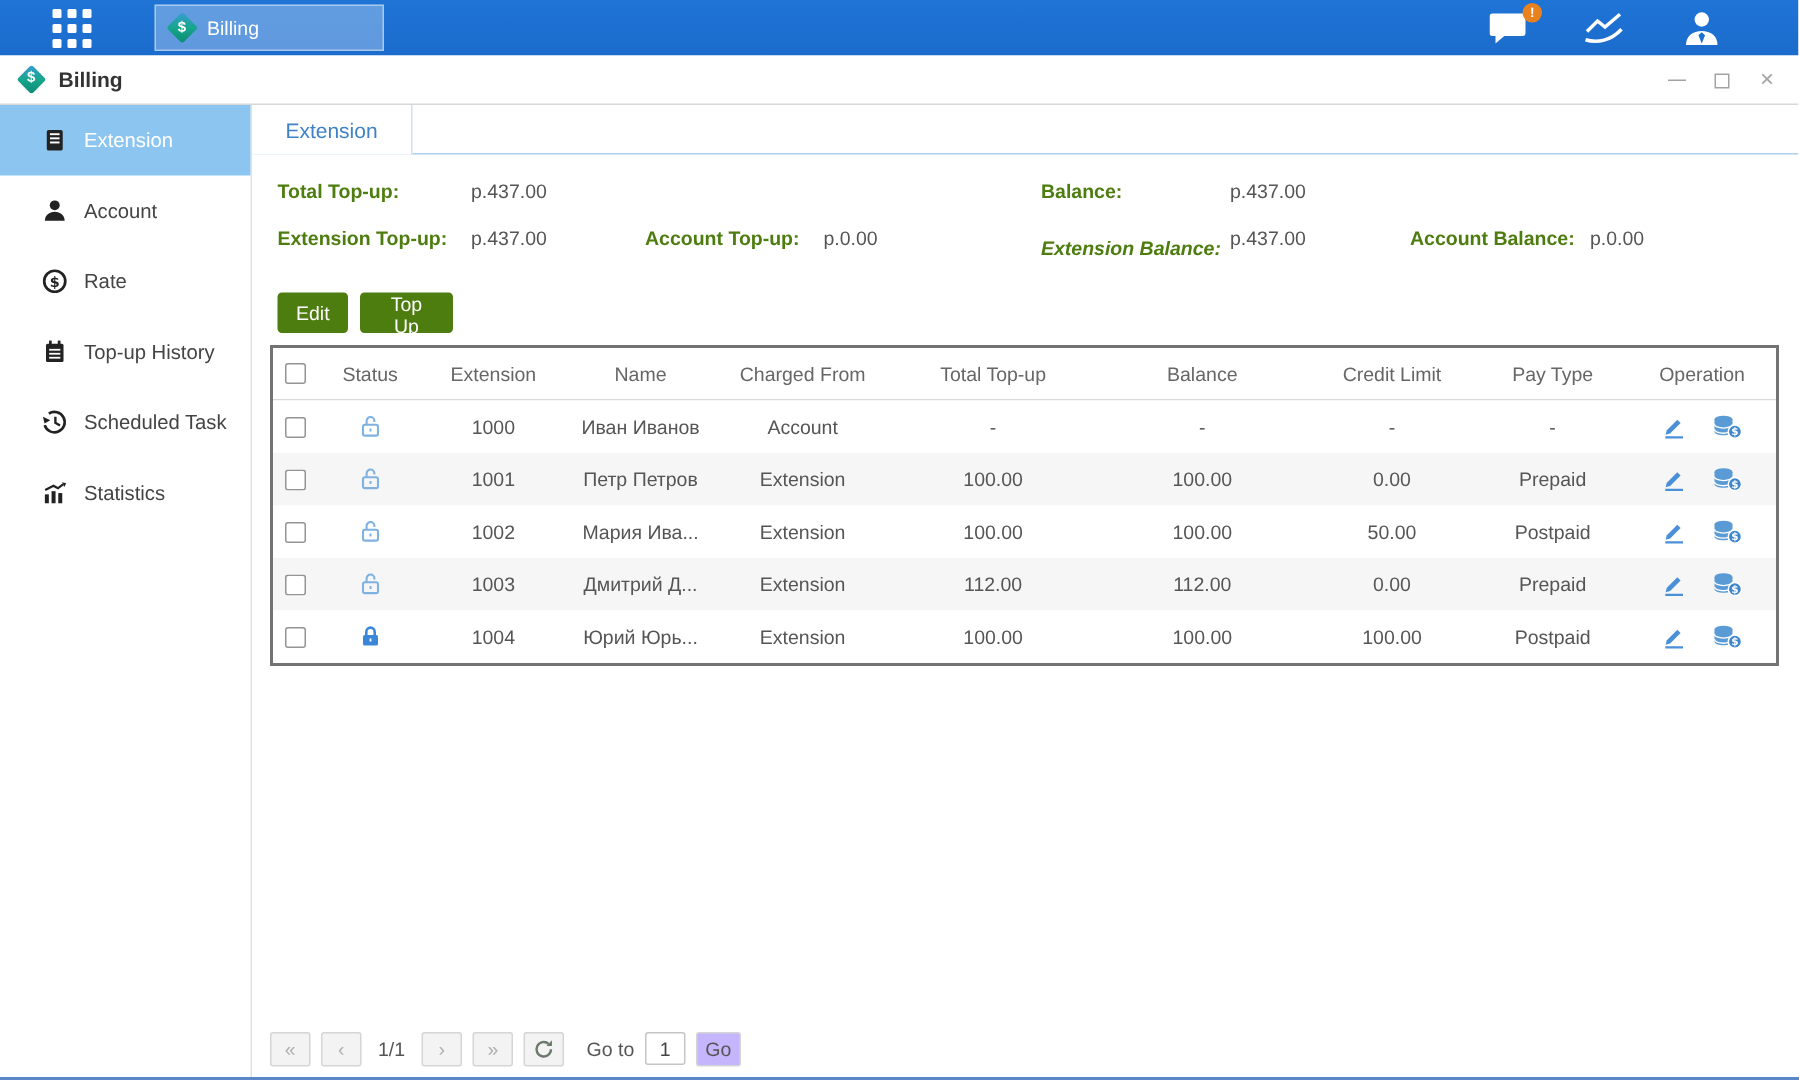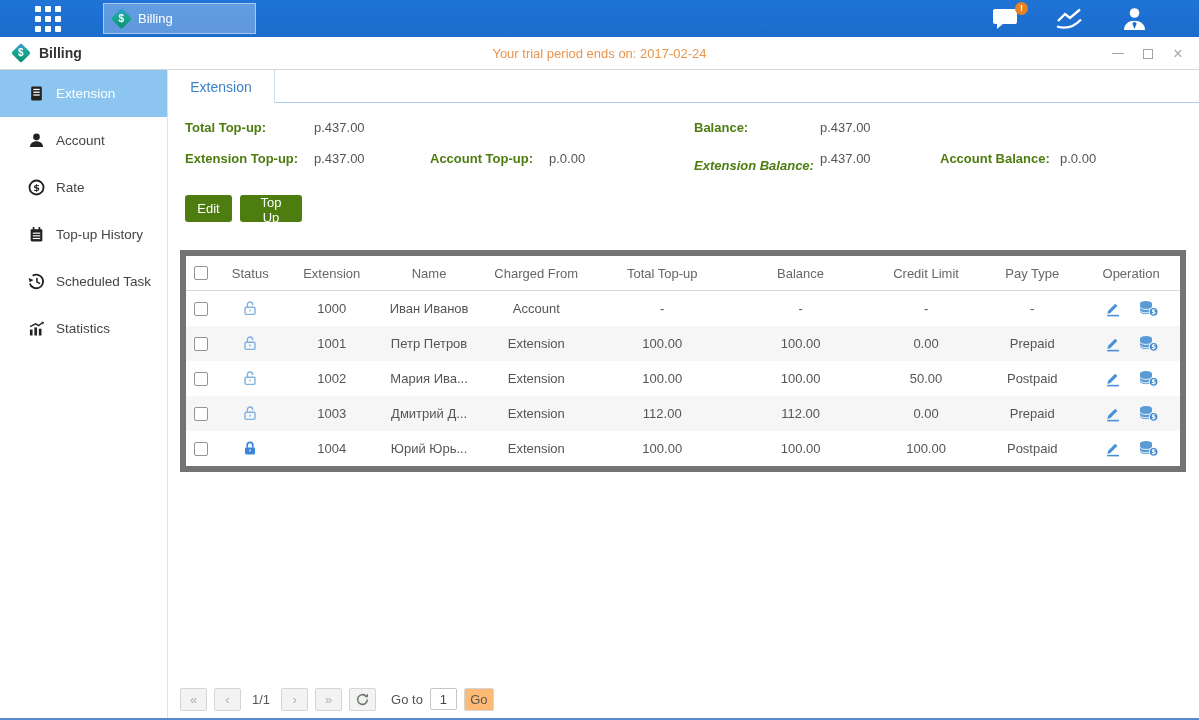--- a/index.html
+++ b/index.html
@@ -52,21 +52,21 @@
     color:#3f82c6; font-size:14px; cursor:pointer; }
 
   .abs { position:absolute; white-space:nowrap; font-size:13px; }
   .slabel { font-weight:bold; color:#4d7c0f; }
   .sval { color:#555; }
 
   .btn { position:absolute; height:27px; background:#4d7c0f; border:none; border-radius:3px;
     color:#fff; font-size:13px; font-family:inherit; padding:0 12px; cursor:pointer; }
 
   
-  .table { position:absolute; left:12px; top:180px; width:1006px; border:6px solid #737373; }
+  .table { position:absolute; left:12px; top:160px; width:1006px; border:2px solid #737373; }
   .thead { display:flex; height:35px; align-items:center; border-bottom:1px solid #d9d9d9;
     color:#666; font-size:13px; background:#fff; }
   .trow { display:flex; height:35px; align-items:center; color:#555; font-size:13px; background:#fff; }
   .trow.striped { background:#f6f6f6; }
   .cell { display:flex; align-items:center; justify-content:center; overflow:hidden; }
   .col-cb{width:30px} .col-status{width:70px} .col-ext{width:95px} .col-name{width:102px}
   .col-charged{width:115px} .col-topup{width:140px} .col-balance{width:140px}
   .col-credit{width:114px} .col-pay{width:101px} .col-op{width:99px; gap:16px;}
   .checkbox { width:14px; height:14px; border:1px solid #949494; border-radius:2px; background:#fff; cursor:pointer; display:block; }
   .op-icon { display:flex; cursor:pointer; }
@@ -75,21 +75,21 @@
   
   .pager { position:absolute; left:12px; right:13px; bottom:6px; height:26px;
     display:flex; align-items:center; justify-content:space-between; }
   .pager-left { display:flex; align-items:center; gap:7px; }
   .pg-btn { width:27px; height:23px; background:#f3f3f3; border:1px solid #d5d5d5; border-radius:2px;
     color:#b0b0b0; font-size:13px; display:flex; align-items:center; justify-content:center; cursor:pointer; }
   .pg-text { color:#555; font-size:13px; margin:0 4px; }
   .goto-label { color:#555; font-size:13px; margin-left:8px; }
   .goto-input { width:27px; height:22px; border:1px solid #c6c6c6; border-radius:2px;
     font-size:13px; text-align:center; font-family:inherit; color:#444; }
-  .go-btn { width:30px; height:23px; background:#fdba74; border:1px solid #d5d5d5; border-radius:2px;
+  .go-btn { width:30px; height:23px; background:#c4b5fd; border:1px solid #d5d5d5; border-radius:2px;
     color:#555; font-size:13px; cursor:pointer; font-family:inherit; }
   .pager-right { display:flex; align-items:center; gap:10px; }
   .displaying { color:#555; font-size:13px; }
   .page-size { width:52px; height:25px; border:1px solid #c3c3c3; border-radius:2px; background:#fff;
     display:flex; align-items:center; justify-content:space-between; padding:0 8px; cursor:pointer; }
   .page-size .val { font-size:13px; color:#555; }
   .page-size .arrow { width:0; height:0; border-left:5px solid transparent;
     border-right:5px solid transparent; border-top:6px solid #a9a9a9; }
 
   .bottom-edge { position:fixed; left:0; bottom:0; width:100%; height:2px; background:#5a87c8; }
@@ -137,21 +137,20 @@
       </svg>
     </span>
   </div>
 </div>
 
 <div class="titlebar">
   <span class="diamond">
       <span class="dollar">$</span>
     </span>
   <span class="wtitle">Billing</span>
-  <span class="trial">Your trial period ends on: 2017-02-24</span>
   <span class="win-controls">
     <span class="wc wc-min">
         <i></i>
       </span>
     <span class="wc wc-max">
         <i></i>
       </span>
     <span class="wc wc-close">×</span>
   </span>
 </div>

